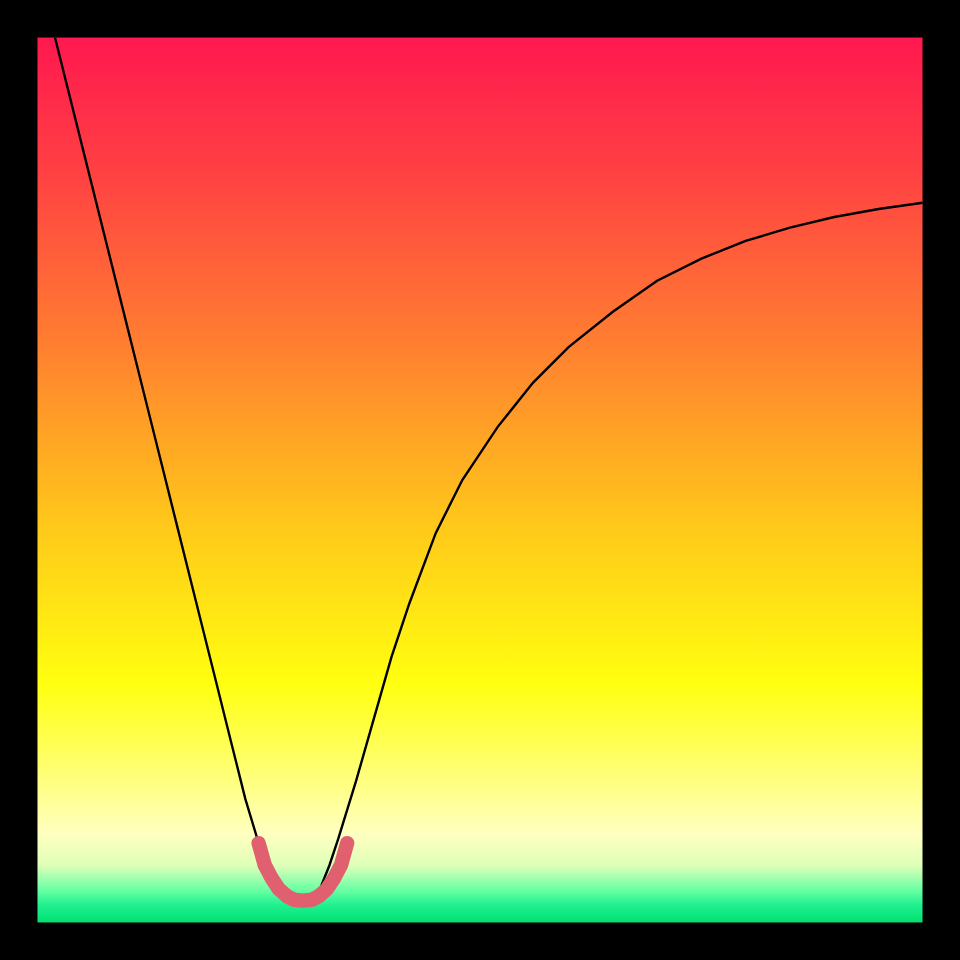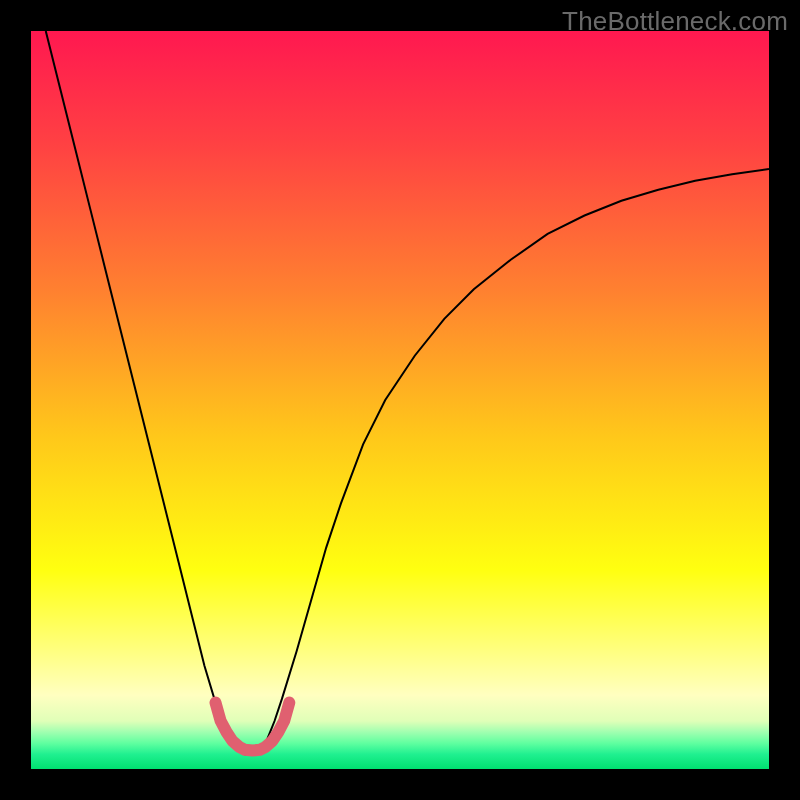--- a/index.html
+++ b/index.html
@@ -64,14 +64,13 @@
           </linearGradient>
       </defs>
       <rect id="bg-rect" x="0" y="0" width="738" height="738" fill="url(#bg-grad)"></rect>
       <g id="series-group">
           <path d="M14.76 0.00 L29.52 59.04 L44.28 118.08 L59.04 177.12 L73.80 236.16 L88.56 295.20 L103.32 354.24 L118.08 413.28 L132.84 472.32 L147.60 531.36 L162.36 590.40 L173.43 634.68 L184.50 671.58 L191.88 693.72 L199.26 708.48 L206.64 719.55 L214.02 723.24 L221.40 723.24 L228.78 719.55 L236.16 708.48 L243.54 690.03 L250.92 667.89 L265.68 619.92 L280.44 568.26 L295.20 516.60 L309.96 472.32 L332.10 413.28 L354.24 369.00 L383.76 324.72 L413.28 287.82 L442.80 258.30 L479.70 228.78 L516.60 202.95 L553.50 184.50 L590.40 169.74 L627.30 158.67 L664.20 149.81 L701.10 143.17 L738.00 138.01" fill="none" stroke="#000000" stroke-width="2"></path>
           <path d="M184.50 671.58 L189.67 690.03 L195.57 701.10 L201.47 709.96 L208.12 715.86 L214.02 718.81 L221.40 719.55 L228.78 718.81 L234.68 715.86 L241.33 709.96 L247.23 701.10 L253.13 690.03 L258.30 671.58" fill="none" stroke="#e06070" stroke-width="12" stroke-linecap="round" stroke-linejoin="round"></path>
         </g>
     </svg>
   </div>
 
-  <div class="watermark">TheBottleneck.com</div>
 </div>
 
 </body></html>

